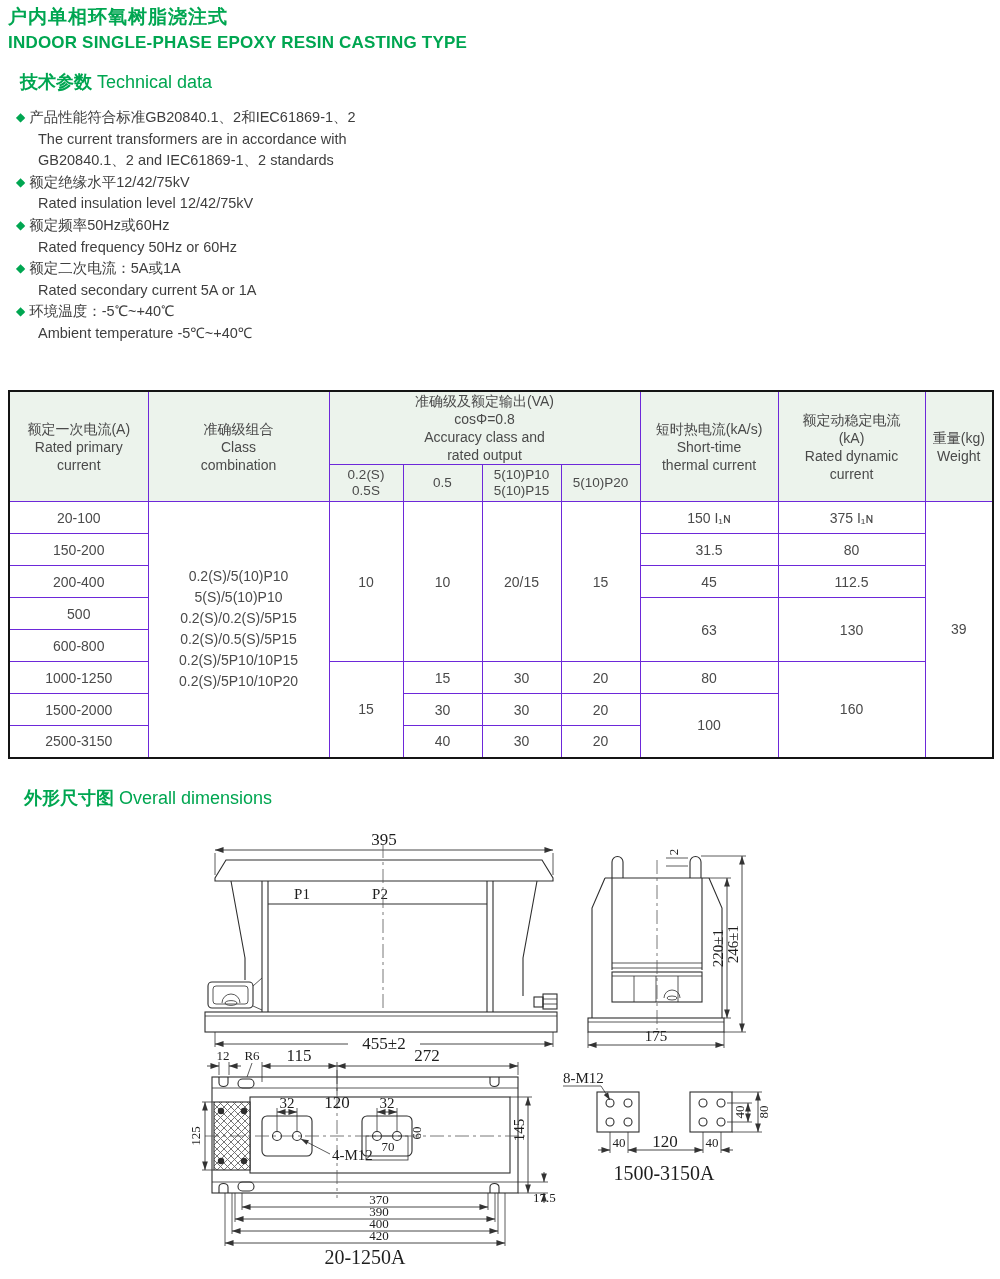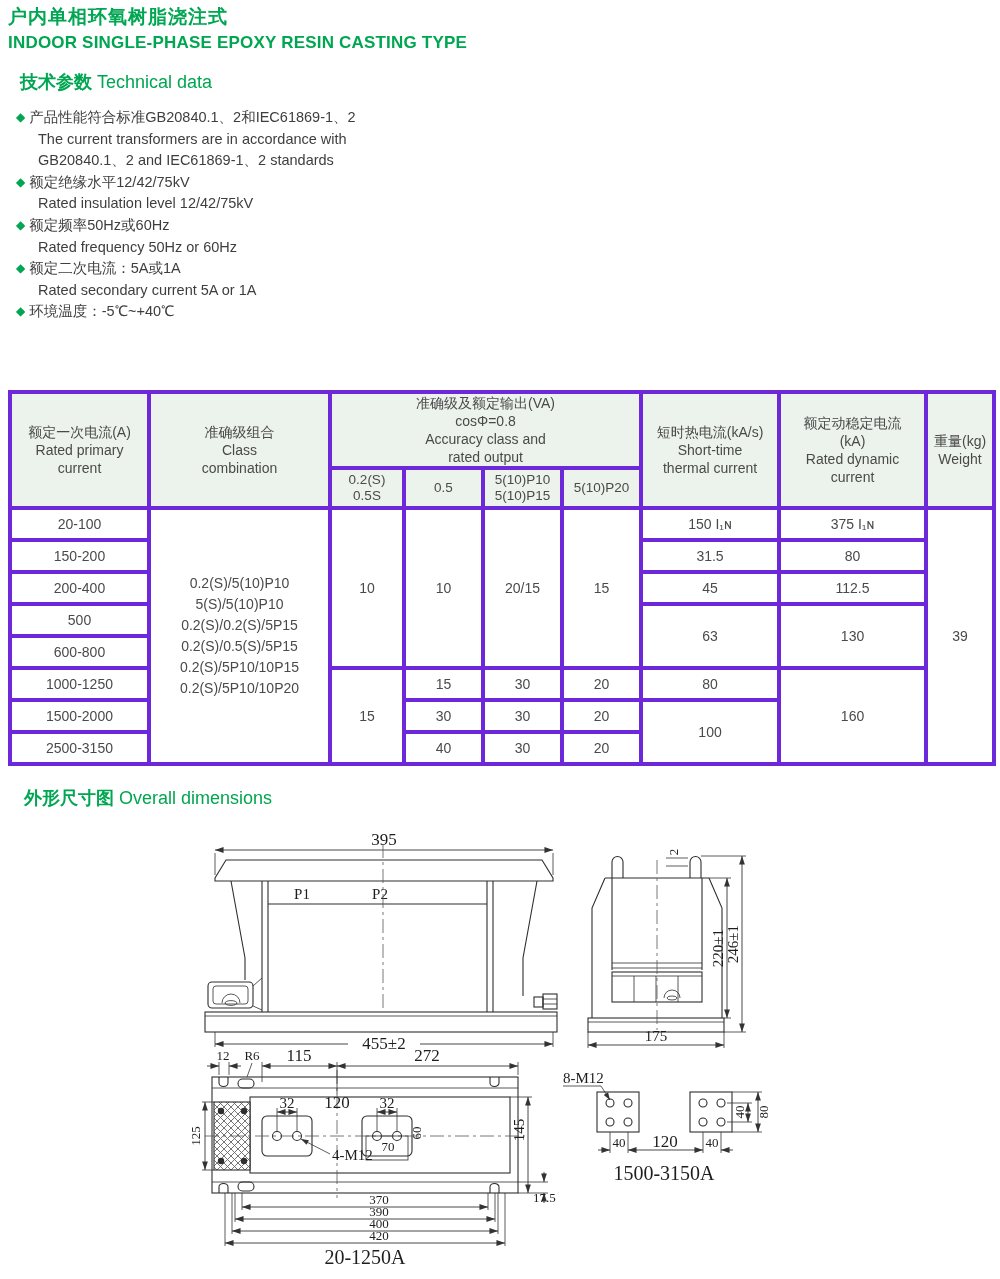--- a/index.html
+++ b/index.html
@@ -17,21 +17,21 @@
   .features{position:absolute;left:16px;top:107px;font-size:14.5px;line-height:21.6px;color:#3e3e3e;}
   .feat-line{white-space:nowrap;}
   .dm{color:#00a651;font-size:12px;margin-right:4px;vertical-align:1px;}
   .ind{padding-left:22px;}
   
   table.spec{
     position:absolute;left:8px;top:390px;width:984px;border-collapse:collapse;
     font-size:14px;color:#4a4a4a;table-layout:fixed;
   }
   table.spec th,table.spec td{
-    border:4px solid #6d28d9;text-align:center;vertical-align:middle;
+    border:1px solid #6d28d9;text-align:center;vertical-align:middle;
     white-space:pre-line;padding:0 2px;font-weight:normal;
   }
   table.spec{border:2px solid #141414;}
   table.spec thead th{background:#ecf3ec;line-height:18px;}
   table.spec thead tr.h1 th{height:70px;}
   table.spec thead tr.h2 th{height:36px;line-height:16px;font-size:13.5px;}
   table.spec tbody tr{height:32px;}
   td.ccomb{line-height:21px;}
   
   .dimtitle{position:absolute;left:24px;top:786px;}
@@ -63,20 +63,21 @@
   <div class="feat-line"><span class="dm">◆</span><span>产品性能符合标准GB20840.1、2和IEC61869-1、2</span></div>
   <div class="feat-line ind">The current transformers are in accordance with</div>
   <div class="feat-line ind">GB20840.1、2 and IEC61869-1、2 standards</div>
   <div class="feat-line"><span class="dm">◆</span><span>额定绝缘水平12/42/75kV</span></div>
   <div class="feat-line ind">Rated insulation level 12/42/75kV</div>
   <div class="feat-line"><span class="dm">◆</span><span>额定频率50Hz或60Hz</span></div>
   <div class="feat-line ind">Rated frequency 50Hz or 60Hz</div>
   <div class="feat-line"><span class="dm">◆</span><span>额定二次电流：5A或1A</span></div>
   <div class="feat-line ind">Rated secondary current 5A or 1A</div>
   <div class="feat-line"><span class="dm">◆</span><span>环境温度：-5℃~+40℃</span></div>
+  <div class="feat-line ind">Ambient temperature -5℃~+40℃</div>
 </div>
 
 <table class="spec">
   <colgroup>
     <col style="width:139px">
       <col style="width:181px">
       <col style="width:74px">
       <col style="width:79px">
     <col style="width:79px">
       <col style="width:79px">

